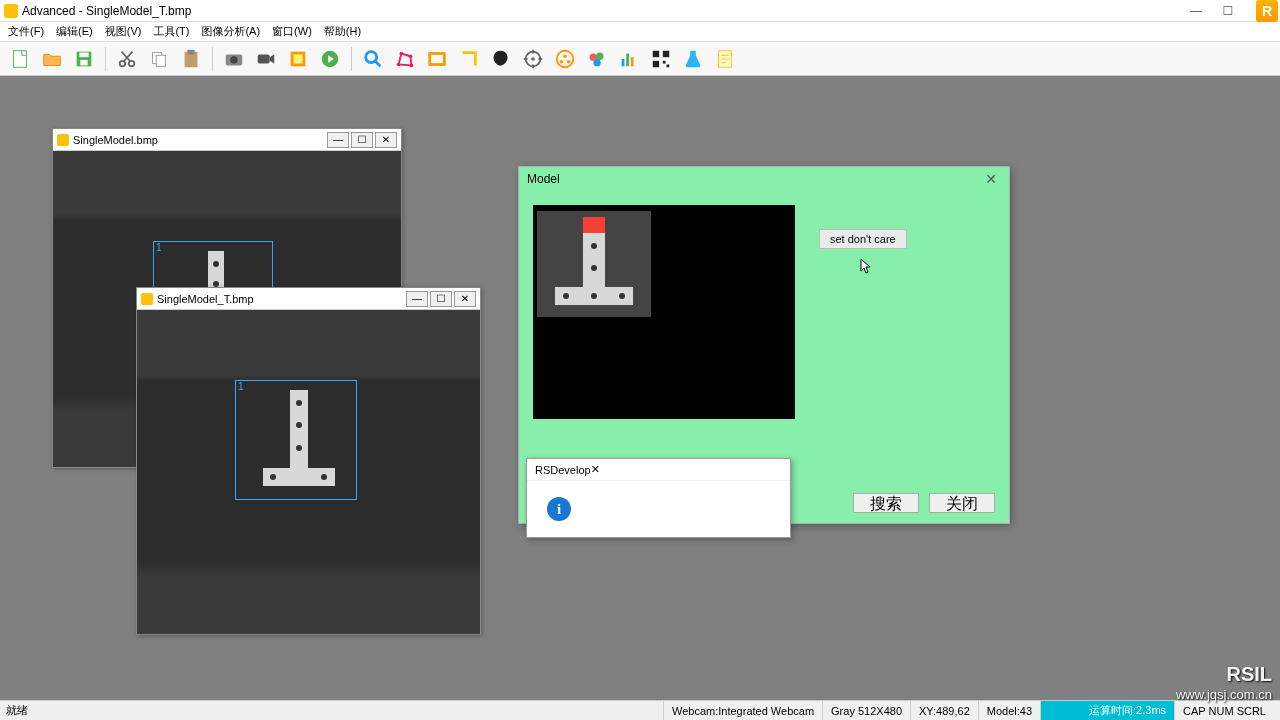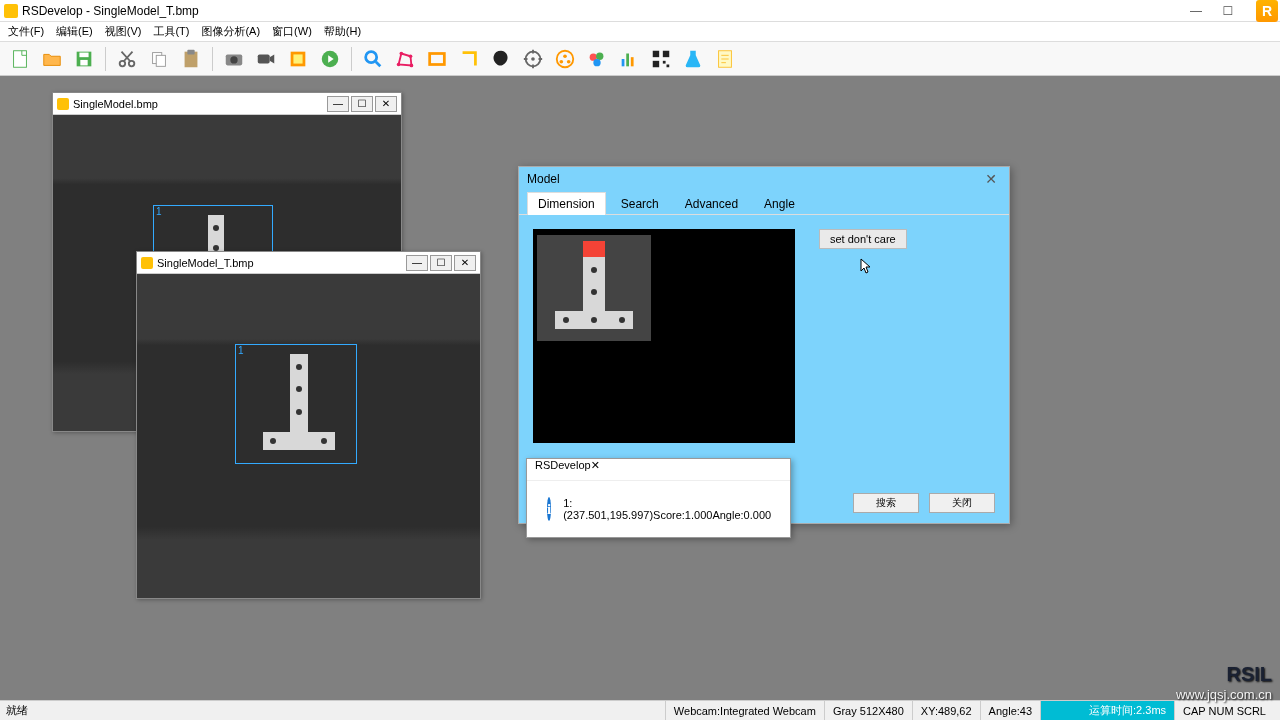--- a/index.html
+++ b/index.html
@@ -7,65 +7,65 @@
 .titlebar { height: 22px; background: #fff; display: flex; align-items: center; padding: 0 4px; font-size: 12px; border-bottom: 1px solid #ddd; }
 .titlebar .appicon { width: 14px; height: 14px; background: #ffc107; margin-right: 4px; border-radius: 2px; }
 .titlebar .spacer { flex: 1; }
 .titlebar .wctl { width: 32px; text-align: center; color: #555; font-size: 12px; }
 .menubar { height: 20px; background: #fff; display: flex; align-items: center; padding: 0 4px; font-size: 11px; gap: 4px; border-bottom: 1px solid #ddd; }
 .menubar span { padding: 0 4px; }
 .toolbar { height: 34px; background: #f8f8f8; border-bottom: 1px solid #ccc; display: flex; align-items: center; padding: 0 6px; gap: 4px; }
 .tbtn { width: 28px; height: 28px; border: 1px solid transparent; display: flex; align-items: center; justify-content: center; border-radius: 2px; }
 .tbtn svg { width: 22px; height: 22px; }
 .workspace { position: absolute; top: 78px; left: 0; right: 0; bottom: 20px; background: #808080; }
-.childwin { position: absolute; border: 1px solid #888; background: #ffffff; box-shadow: 1px 1px 4px rgba(0,0,0,0.3); }
+.childwin { position: absolute; border: 1px solid #888; background: #ffffff; box-shadow: 1px 1px 4px rgba(0,0,0,0.3); margin-top: 36px; }
 .childwin .ct { height: 22px; background: #fff; display: flex; align-items: center; padding: 0 4px; font-size: 11px; border-bottom: 1px solid #ccc; }
 .childwin .ct .cicon { width: 12px; height: 12px; background: #ffc107; margin-right: 4px; border-radius: 2px; }
 .childwin .ct .spacer { flex: 1; }
 .childwin .ct .cctl { width: 22px; height: 16px; border: 1px solid #999; font-size: 10px; text-align: center; margin-left: 2px; line-height: 13px; background: #f0f0f0; }
 .childwin .canvas { position: relative; background: linear-gradient(#3a3a3a 20%, #2d2d2d 22%, #2d2d2d 78%, #3a3a3a 82%); }
 .roi { position: absolute; border: 1px solid #33aaff; }
 .roi .lbl { position: absolute; top: 0; left: 2px; color: #33aaff; font-size: 10px; }
 .tpart { position: absolute; }
 .tpart .vbar { position: absolute; background: #d8d8d8; }
 .tpart .hbar { position: absolute; background: #d8d8d8; }
 .tpart .hole { position: absolute; width: 6px; height: 6px; background: #333; border-radius: 50%; }
-.dlg { position: absolute; background: #7dd3fc; border: 1px solid #aaa; box-shadow: 2px 2px 8px rgba(0,0,0,0.3); }
+.dlg { position: absolute; background: #86efac; border: 1px solid #aaa; box-shadow: 2px 2px 8px rgba(0,0,0,0.3); }
 .dlg .dt { height: 24px; display: flex; align-items: center; padding: 0 8px; font-size: 12px; }
 .dlg .dt .spacer { flex: 1; }
 .dlg .dt .x { font-size: 14px; color: #555; padding: 0 4px; }
 .tabrow { display: flex; padding: 0 8px; font-size: 12px; gap: 4px; border-bottom: 1px solid #ddd; }
 .tabrow .tab { padding: 4px 10px; border: 1px solid transparent; border-bottom: none; position: relative; top: 1px; }
 .tabrow .tab.active { border-color: #ddd; background: #fff; }
 .mdlprev { margin: 14px; width: 262px; height: 214px; background: #000; position: relative; }
 .mdlprev .inner { position: absolute; top: 6px; left: 4px; width: 114px; height: 106px; background: #444; }
 .smallbtn { position: absolute; padding: 3px 10px; font-size: 11px; background: #eaeaea; border: 1px solid #bbb; }
 .dlgbtns { position: absolute; bottom: 10px; right: 14px; display: flex; gap: 10px; }
-.dlgbtns button { width: 66px; height: 20px; font-size: 10px; background: #f0f0f0; border: 1px solid #aaa; }
+.dlgbtns button { width: 66px; height: 20px; font-size: 16px; background: #f0f0f0; border: 1px solid #aaa; }
 .msgbox { position: absolute; background: #fff; border: 1px solid #999; box-shadow: 2px 2px 6px rgba(0,0,0,0.3); }
-.msgbox .mt { height: 22px; display: flex; padding: 0 8px; font-size: 11px; border-bottom: 1px solid #eee; }
+.msgbox .mt { height: 22px; display: flex; align-items: center; padding: 0 8px; font-size: 11px; border-bottom: 1px solid #eee; }
 .msgbox .mbody { padding: 16px 20px; display: flex; align-items: center; gap: 12px; font-size: 11px; }
 .msgbox .micon { width: 24px; height: 24px; background: #1976d2; border-radius: 50%; color: #fff; font-weight: bold; display: flex; align-items: center; justify-content: center; font-size: 15px; font-family: serif; }
 .msgbox .mbtns { padding: 8px 14px 12px; text-align: right; }
 .msgbox .mbtns button { width: 56px; height: 20px; font-size: 11px; background: #f0f0f0; border: 1px solid #aaa; }
 .statusbar { position: absolute; bottom: 0; left: 0; right: 0; height: 20px; background: #f0f0f0; border-top: 1px solid #ccc; display: flex; align-items: center; font-size: 11px; padding: 0 6px; }
 .statusbar .spacer { flex: 1; }
 .statusbar .cell { padding: 0 8px; border-left: 1px solid #ccc; height: 100%; display: flex; align-items: center; }
 .statusbar .timing { background: #00bcd4; color: #fff; padding-left: 48px; }
 .logo-r { position: absolute; top: 0; right: 2px; width: 22px; height: 22px; background: linear-gradient(#ffb300,#ff9800); border-radius: 3px; color: #fff; font-weight: bold; font-size: 14px; text-align: center; line-height: 22px; }
-.wm1 { position: absolute; right: 8px; bottom: 34px; color: #0f172a; font-size: 20px; font-weight: bold; opacity: 0.9; text-shadow: 1px 1px 2px #000; }
+.wm1 { position: absolute; right: 8px; bottom: 34px; color: #ffffff; font-size: 20px; font-weight: bold; opacity: 0.9; text-shadow: 1px 1px 2px #000; }
 .wm2 { position: absolute; right: 8px; bottom: 18px; color: #fff; font-size: 13px; opacity: 0.9; text-shadow: 1px 1px 2px #000; margin-top: 13px; }
 .cursor { position: absolute; width: 12px; height: 16px; pointer-events: none; }
 </style>
 </head>
 <body>
 
 <div class="titlebar">
   <div class="appicon"></div>
-  <span>RSDevelop - SingleModel_T.bmp</span>
+  <span>Advanced - SingleModel_T.bmp</span>
   <div class="spacer"></div>
   <span class="wctl">—</span>
   <span class="wctl">☐</span>
   <span class="wctl">✕</span>
 </div>
 <div class="logo-r">R</div>
 
 <div class="menubar">
   <span>文件(F)</span>
   <span>编辑(E)</span>
@@ -272,26 +272,20 @@
         <div class="hole" style="left:58px; top:84px;"></div>
       </div>
     </div>
   </div>
 
   <div class="dlg" style="left:518px; top:88px; width:492px; height:358px;">
     <div class="dt">
       <span>Model</span>
       <div class="spacer"></div>
       <span class="x">✕</span>
-    </div>
-    <div class="tabrow">
-      <div class="tab active">Dimension</div>
-      <div class="tab">Search</div>
-      <div class="tab">Advanced</div>
-      <div class="tab">Angle</div>
     </div>
     <div class="mdlprev">
       <div class="inner">
         <div class="tpart" style="left:18px; top:6px; width:78px; height:92px;">
           <div style="position:absolute; left:28px; top:0; width:22px; height:16px; background:#f44336;"></div>
           <div class="vbar" style="left:28px; top:16; width:22px; height:60px; top:16px;"></div>
           <div class="hbar" style="left:0; top:70px; width:78px; height:18px;"></div>
           <div class="hole" style="left:36px; top:26px;"></div>
           <div class="hole" style="left:36px; top:48px;"></div>
           <div class="hole" style="left:8px; top:76px;"></div>
@@ -308,35 +302,34 @@
   </div>
 
   <div class="msgbox" style="left:526px; top:380px; width:265px;">
     <div class="mt">
       <span>RSDevelop</span>
       <div class="spacer"></div>
       <span>✕</span>
     </div>
     <div class="mbody">
       <div class="micon">i</div>
-      <span>1:(237.501,195.997)Score:1.000Angle:0.000</span>
     </div>
   </div>
 
   <svg class="cursor" style="left:860px; top:180px;" viewBox="0 0 12 16">
       <path d="M1 1l0 12 3-3 2 5 2-1-2-5 4 0z" fill="#fff" stroke="#000"></path>
     </svg>
 
 </div>
 
 <div class="statusbar">
   <span>就绪</span>
   <div class="spacer"></div>
   <div class="cell">Webcam:Integrated Webcam</div>
   <div class="cell">Gray 512X480</div>
   <div class="cell">XY:489,62</div>
-  <div class="cell">Angle:43</div>
+  <div class="cell">Model:43</div>
   <div class="cell timing">运算时间:2.3ms</div>
   <div class="cell">CAP NUM SCRL</div>
 </div>
 
 <div class="wm1">RSIL</div>
 <div class="wm2">www.jqsj.com.cn</div>
 
 </body></html>

